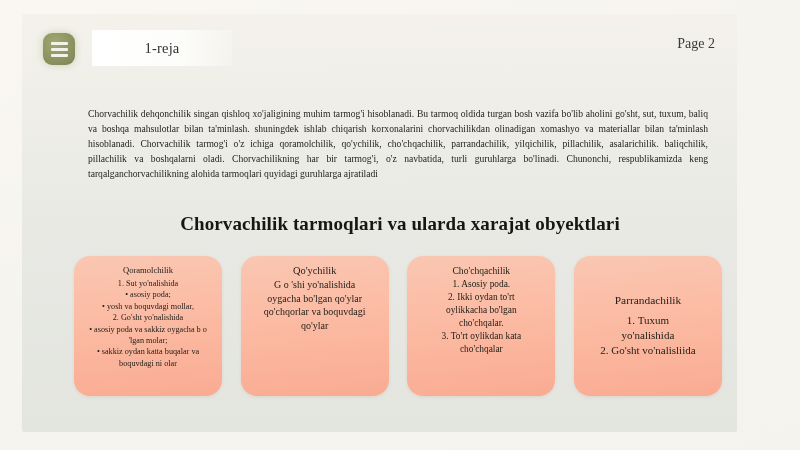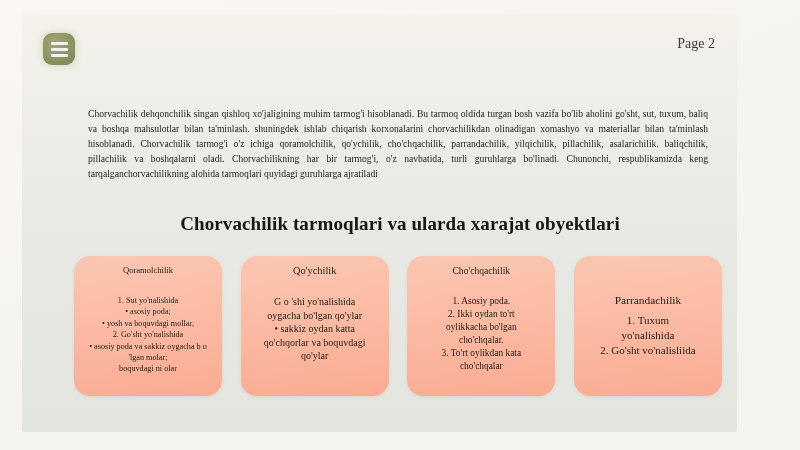--- a/index.html
+++ b/index.html
@@ -141,21 +141,21 @@
     box-sizing: border-box;
     display: flex;
     flex-direction: column;
     align-items: center;
   }
 
   .box-title {
     font-size: 9.6px;
     color: #1d1d16;
     text-align: center;
-    margin-bottom: 18px;
+    margin-bottom: 1px;
     line-height: 13px;
   }
 
   .box-lines {
     text-align: center;
     font-size: 9.2px;
     line-height: 12.6px;
     color: #1d1d16;
     width: 100%;
   }
@@ -185,20 +185,23 @@
   <div id="panel-bg"></div>
 
   <div id="header">
 
     <div id="menu-badge">
       <span></span>
       <span></span>
       <span></span>
     </div>
 
+    <div id="title-chip">
+      <span id="slide-title">1-reja</span>
+    </div>
 
     <div id="page-label">Page 2</div>
   </div>
 
   <div id="body-text">
     <p>Chorvachilik dehqonchilik singan qishloq xo'jaligining muhim tarmog'i hisoblanadi. Bu tarmoq oldida turgan bosh vazifa bo'lib aholini go'sht, sut, tuxum, baliq va boshqa mahsulotlar bilan ta'minlash. shuningdek ishlab chiqarish korxonalarini chorvachilikdan olinadigan xomashyo va materiallar bilan ta'minlash hisoblanadi.   Chorvachilik tarmog'i o'z ichiga qoramolchilik, qo'ychilik, cho'chqachilik, parrandachilik, yilqichilik, pillachilik, asalarichilik.   baliqchilik, pillachilik va boshqalarni oladi. Chorvachilikning har bir tarmog'i, o'z navbatida, turli guruhlarga bo'linadi. Chunonchi, respublikamizda keng tarqalganchorvachilikning alohida tarmoqlari quyidagi guruhlarga ajratiladi</p>
   </div>
 
   <div id="section-heading">Chorvachilik tarmoqlari va ularda xarajat obyektlari</div>
 
@@ -206,30 +209,30 @@
 
     <div class="box b1">
       <div class="box-title">Qoramolchilik</div>
       <div class="box-lines">
           <div>1. Sut yo'nalishida</div>
           <div>• asosiy poda;</div>
           <div>• yosh va boquvdagi mollar,</div>
           <div>2. Go'sht yo'nalishida</div>
           <div>• asosiy poda va sakkiz oygacha b o</div>
           <div>'lgan molar;</div>
+          <div>• sakkiz oydan katta buqalar va</div>
           <div>boquvdagi ni olar</div>
         </div>
     </div>
 
     <div class="box b2">
       <div class="box-title">Qo'ychilik</div>
       <div class="box-lines">
           <div>G o 'shi yo'nalishida</div>
           <div>oygacha bo'lgan qo'ylar</div>
-          <div>• sakkiz oydan katta</div>
           <div>qo'chqorlar va boquvdagi</div>
           <div>qo'ylar</div>
         </div>
     </div>
 
     <div class="box b3">
       <div class="box-title">Cho'chqachilik</div>
       <div class="box-lines">
           <div>1. Asosiy poda.</div>
           <div>2. Ikki oydan to'rt</div>

